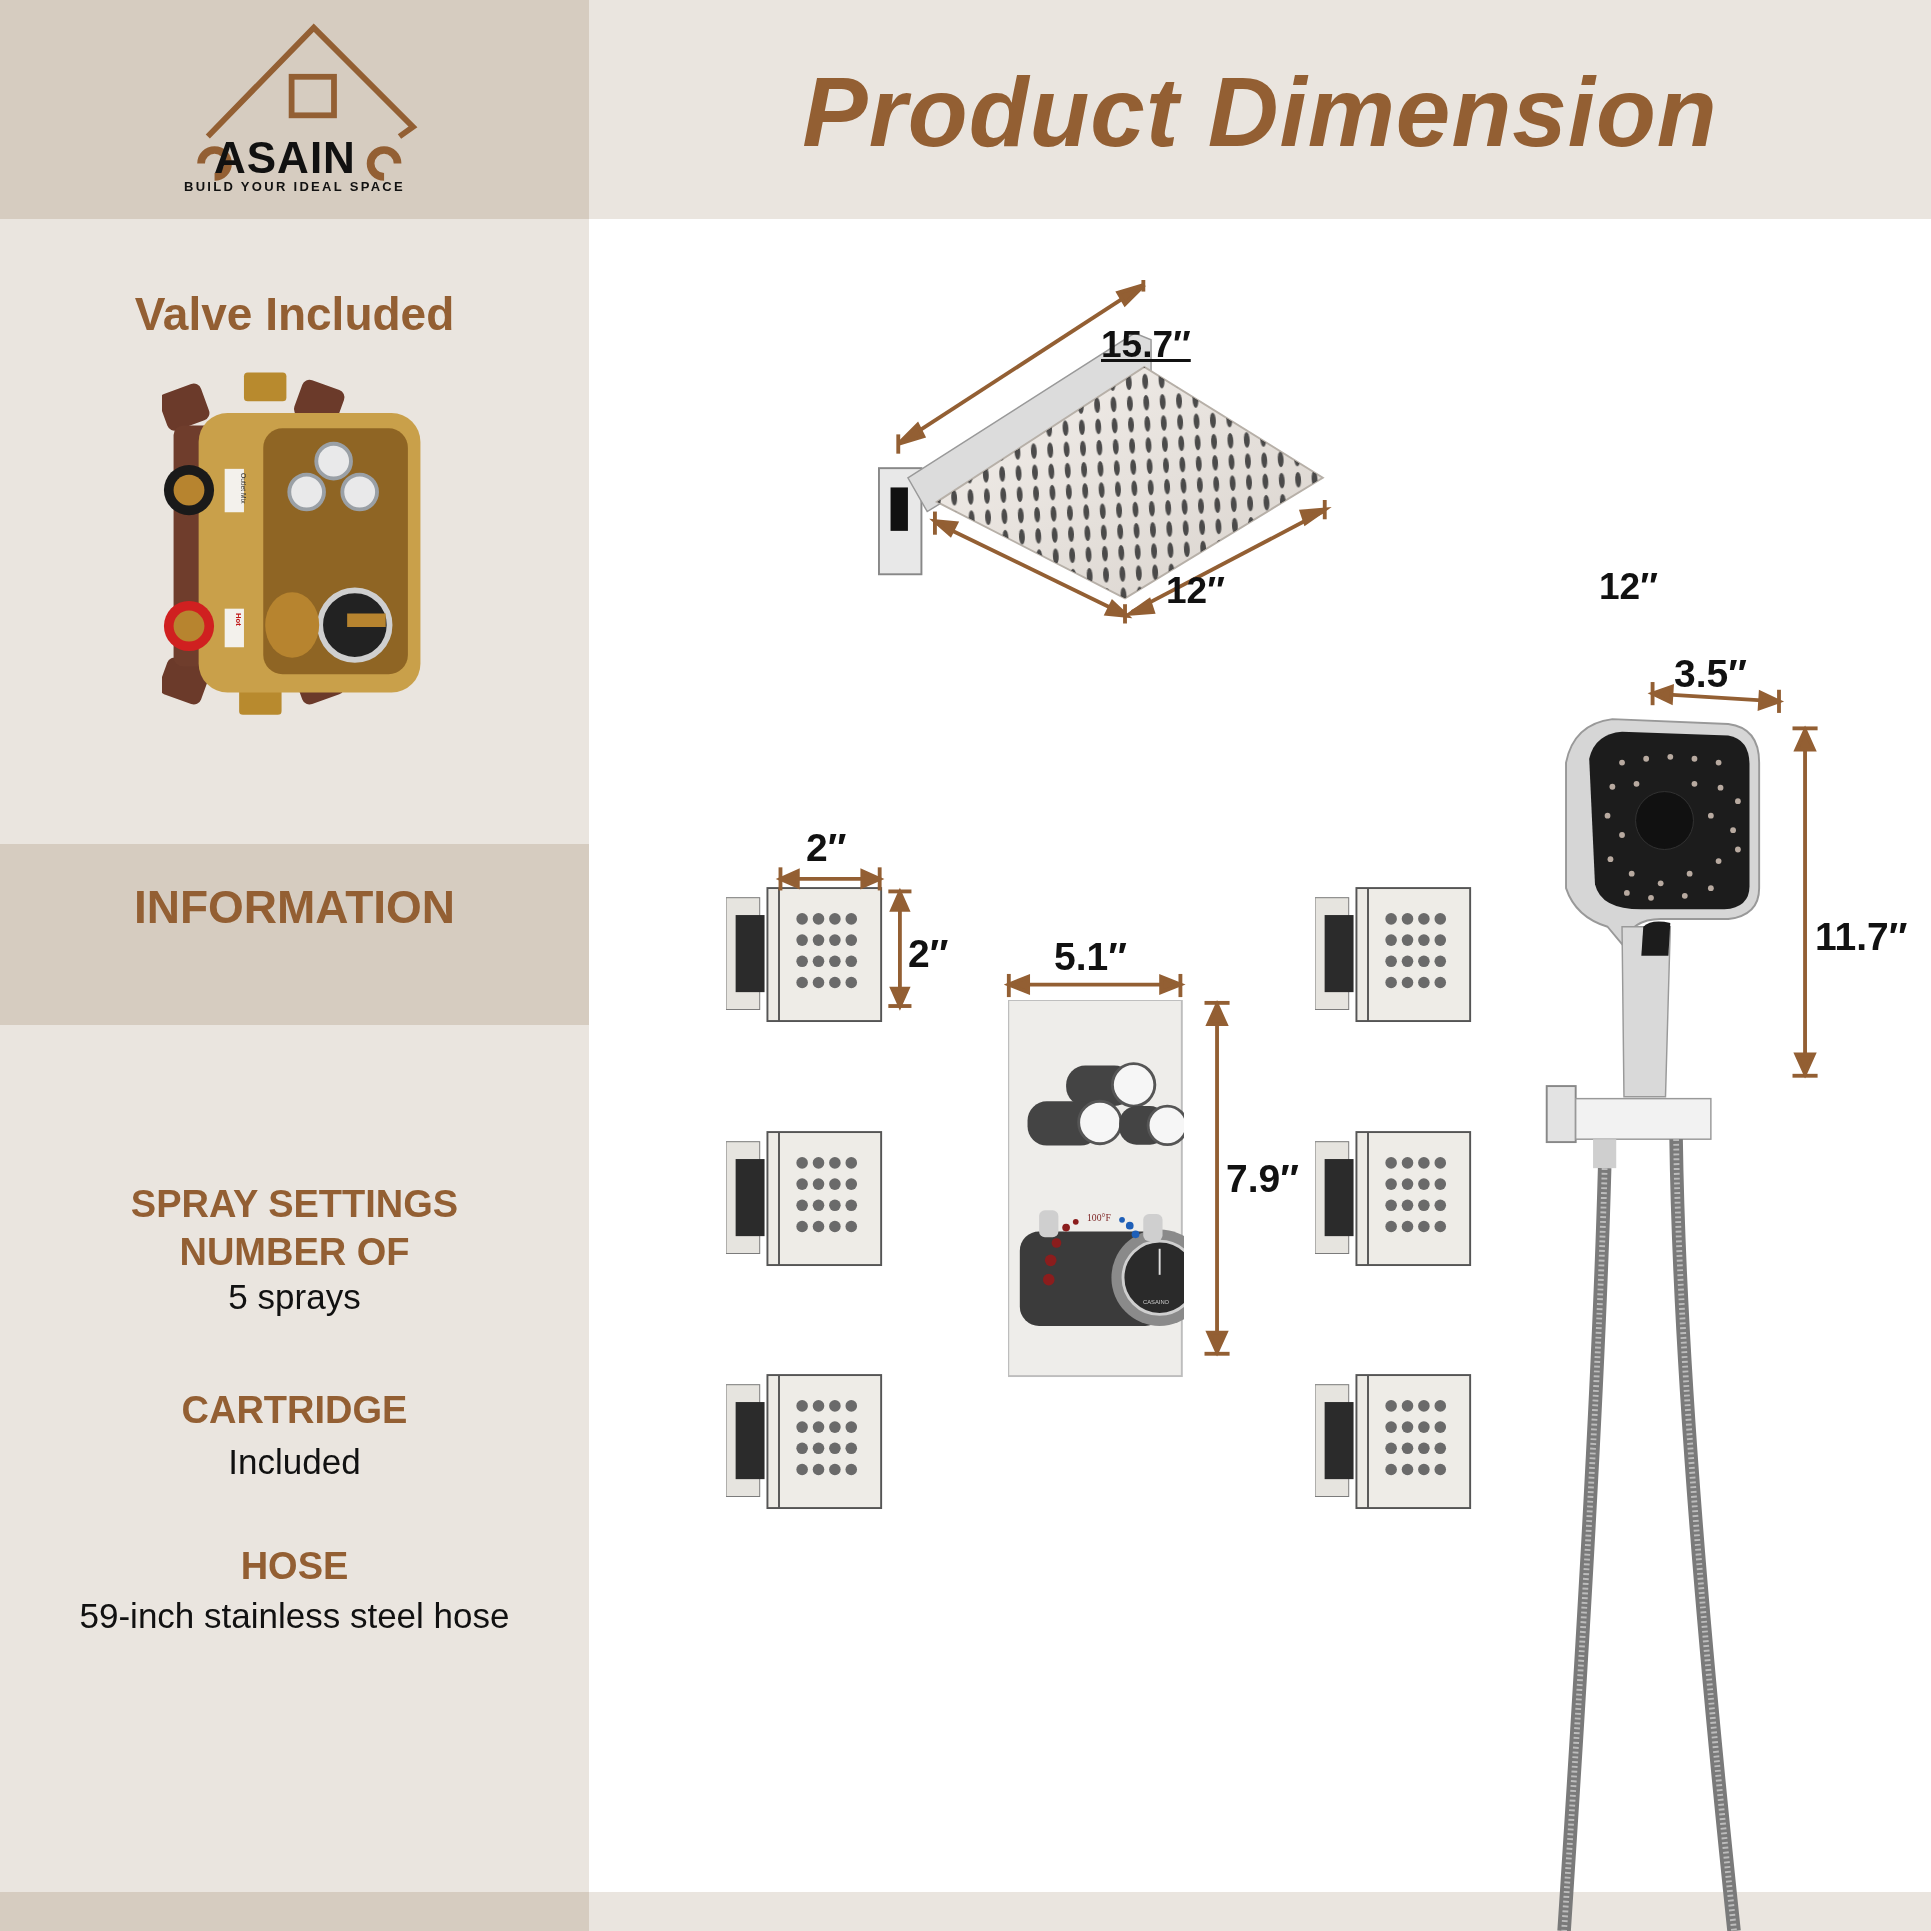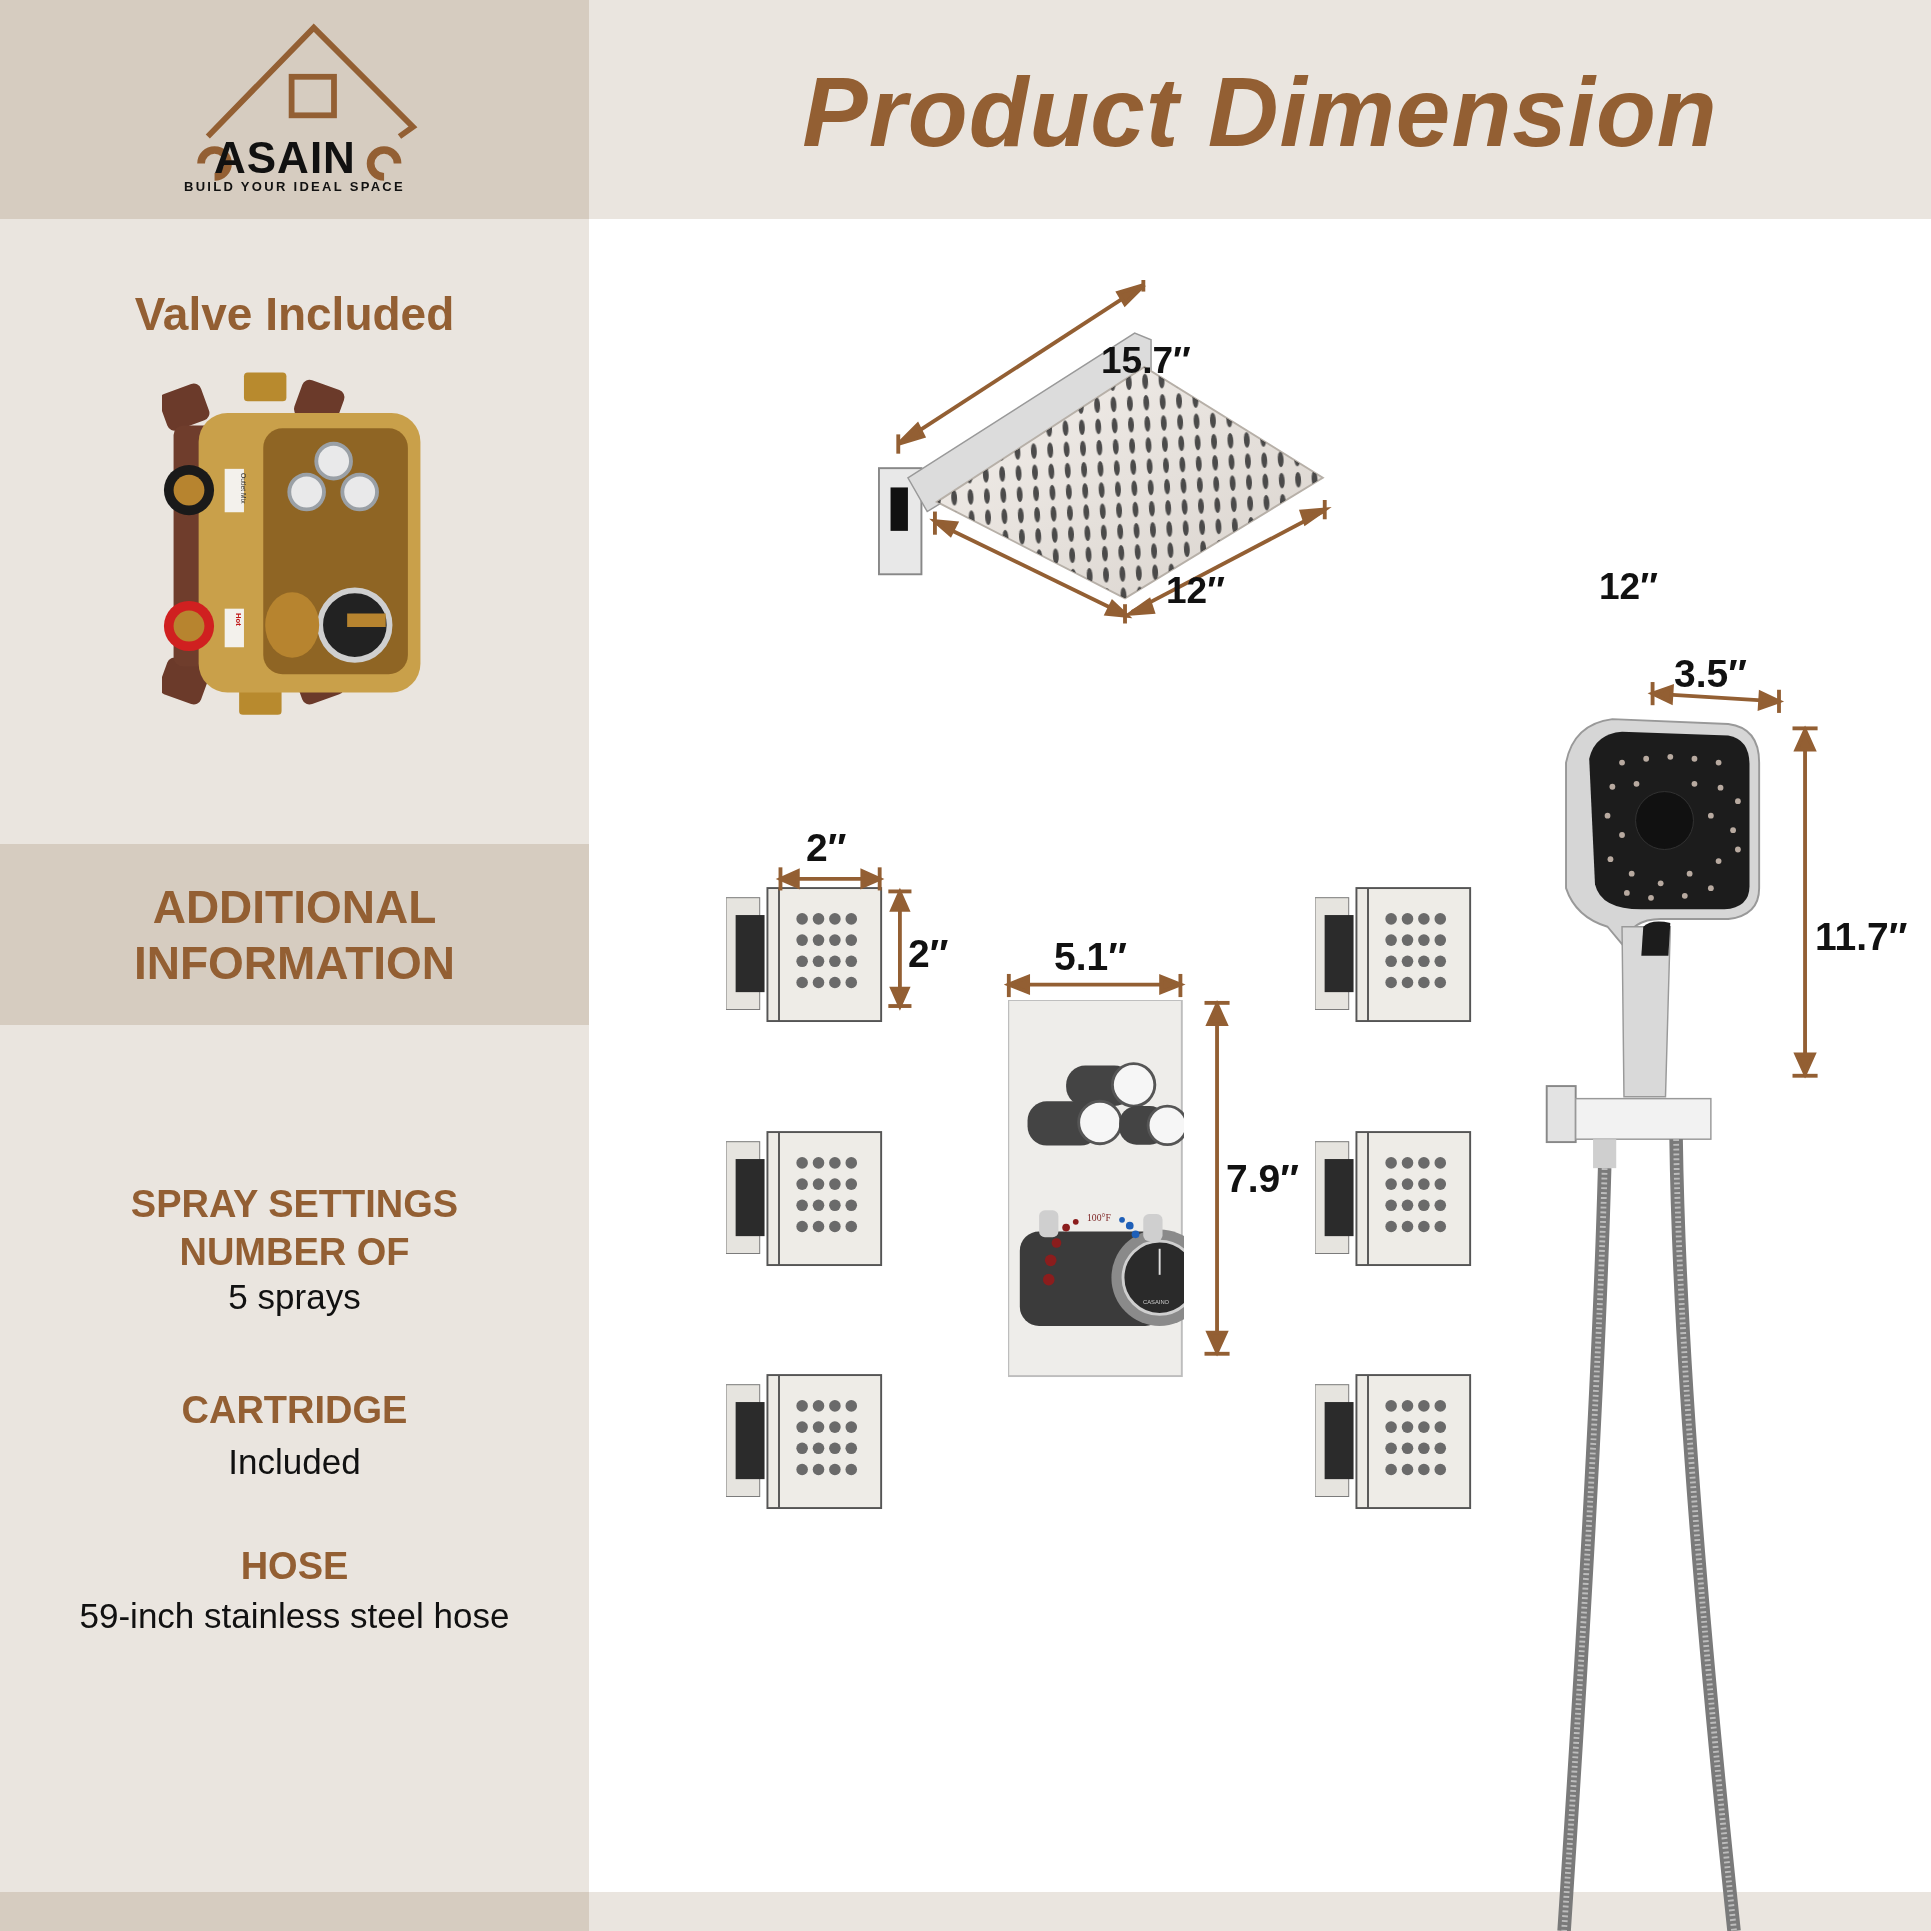--- a/index.html
+++ b/index.html
@@ -74,21 +74,20 @@
 
     <circle cx="200" cy="262" r="36" fill="#222" stroke="#cfcfcf" stroke-width="6"></circle>
     <rect x="192" y="250" width="40" height="14" fill="#B7842F"></rect>
     <ellipse cx="135" cy="262" rx="28" ry="34" fill="#B7842F"></ellipse>
   </svg>
   <div class="abs" style="left:60px;top:101px;width:25px;font-size:6.8px;color:#333;transform:rotate(90deg);transform-origin:12.6px 12.6px;white-space:nowrap;">Outlet Mix</div>
   <div class="abs" style="left:62px;top:241px;font-size:7.7px;color:#c01818;font-weight:bold;transform:rotate(90deg);transform-origin:9.7px 9.7px;">Hot</div>
 </div>
 
 <div class="abs sec-title brown" style="top:879px;font-size:46px;line-height:56px;">
-  <div>ADDITIONAL</div>
   <div>INFORMATION</div>
 </div>
 
 <div class="abs sec-title brown" style="top:1180px;font-size:38px;line-height:48px;">
   <div>SPRAY SETTINGS</div>
   <div>NUMBER OF</div>
 </div>
 <div class="abs sec-val" style="top:1276px;line-height:42px;">5 sprays</div>
 
 <div class="abs sec-title brown" style="top:1386px;font-size:38px;line-height:48px;">CARTRIDGE</div>
@@ -133,21 +132,21 @@
     <polygon points="68,250 90,252 84,264"></polygon>
     <polygon points="267,348 246,346 252,334"></polygon>
     <line x1="68" y1="240" x2="68" y2="264"></line>
     <line x1="265" y1="336" x2="265" y2="356"></line>
     <line x1="272" y1="344" x2="470" y2="240"></line>
     <polygon points="270,346 290,332 294,344"></polygon>
     <polygon points="472,238 452,252 448,240"></polygon>
     <line x1="472" y1="228" x2="472" y2="248"></line>
   </g>
 </svg>
-<div class="abs dim" style="left:1101px;top:340px;font-size:37px;">15.7″</div>
+<div class="abs dim" style="left:1101px;top:324px;font-size:37px;text-decoration:underline;">15.7″</div>
 <div class="abs dim" style="left:1166px;top:570px;font-size:37px;">12″</div>
 <div class="abs dim" style="left:1599px;top:566px;font-size:37px;">12″</div>
 
 <div class="abs" style="left:726px;top:886px;width:159px;height:140px;">
   <svg width="159" height="140" viewBox="0 0 165 145">
     <rect x="0" y="12" width="35" height="116" fill="#e6e4df" stroke="#777"></rect>
     <rect x="10" y="30" width="30" height="80" fill="#2b2b2b"></rect>
     <rect x="43" y="2" width="118" height="138" fill="#eeece7" stroke="#555" stroke-width="2"></rect>
     <line x1="55" y1="2" x2="55" y2="140" stroke="#555" stroke-width="2"></line>
     <g fill="#6a6a6a">

